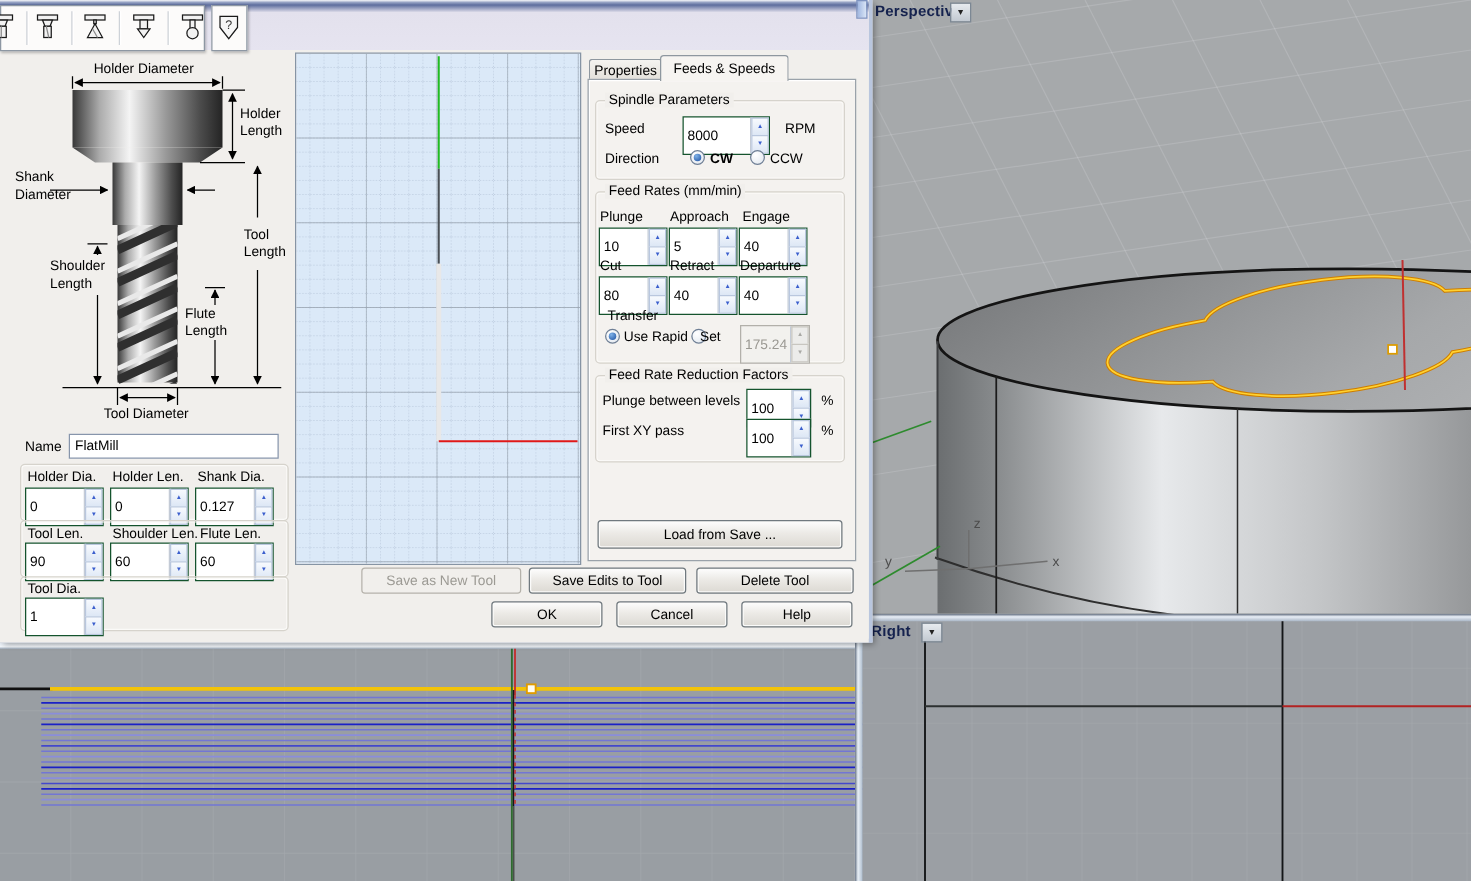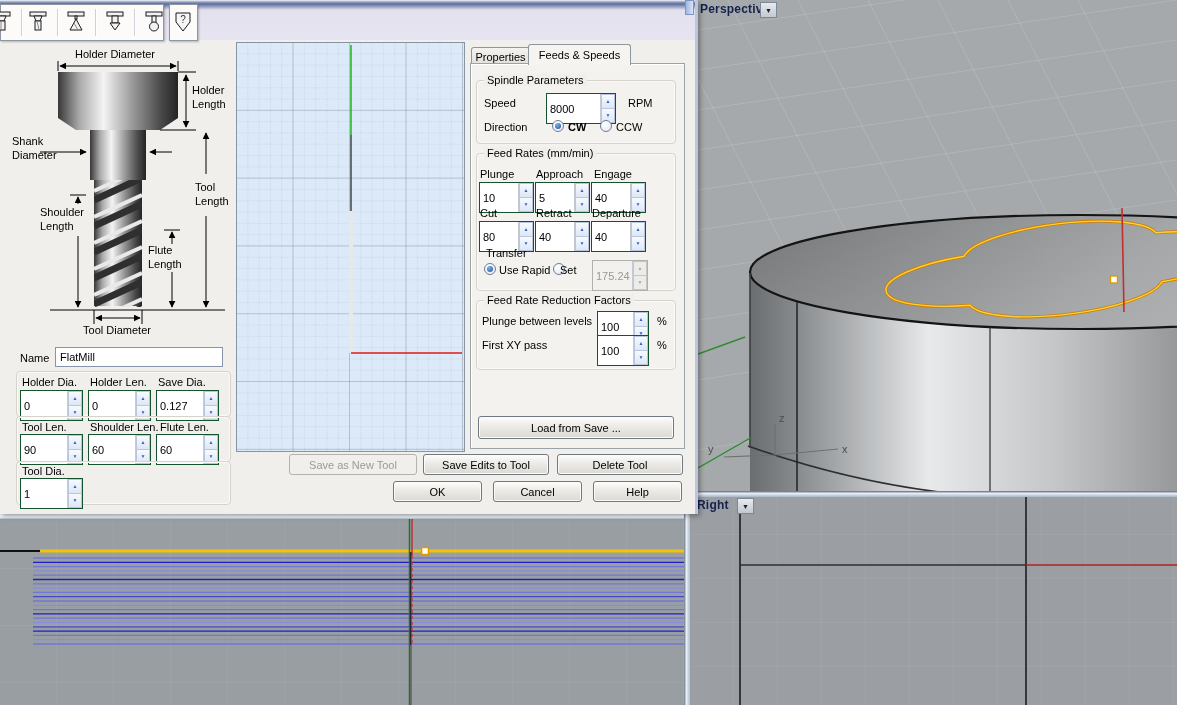--- a/index.html
+++ b/index.html
@@ -292,21 +292,21 @@
     </svg>
 
     <div class="lbl" style="left:20px;top:352px;">Name</div>
     <div class="txtbox" style="left:55px;top:347px;width:168px;height:20px;">
       <input readonly="" value="FlatMill" style="">
     </div>
 
     <div class="grp" style="left:16px;top:371px;width:213px;height:44px;"></div>
     <div class="lbl" style="left:22px;top:376px;">Holder Dia.</div>
     <div class="lbl" style="left:90px;top:376px;text-align:right;">Holder Len.</div>
-    <div class="lbl" style="left:158px;top:376px;">Save Dia.</div>
+    <div class="lbl" style="left:158px;top:376px;">Shank Dia.</div>
     <div class="spin" style="left:20px;top:390px;width:63px;">
       <input readonly="" value="0" style="">
         <span class="sp">
           <i>▲</i>
           <i>▼</i>
         </span>
     </div>
     <div class="spin" style="left:88px;top:390px;width:63px;">
       <input readonly="" value="0" style="">
         <span class="sp">

